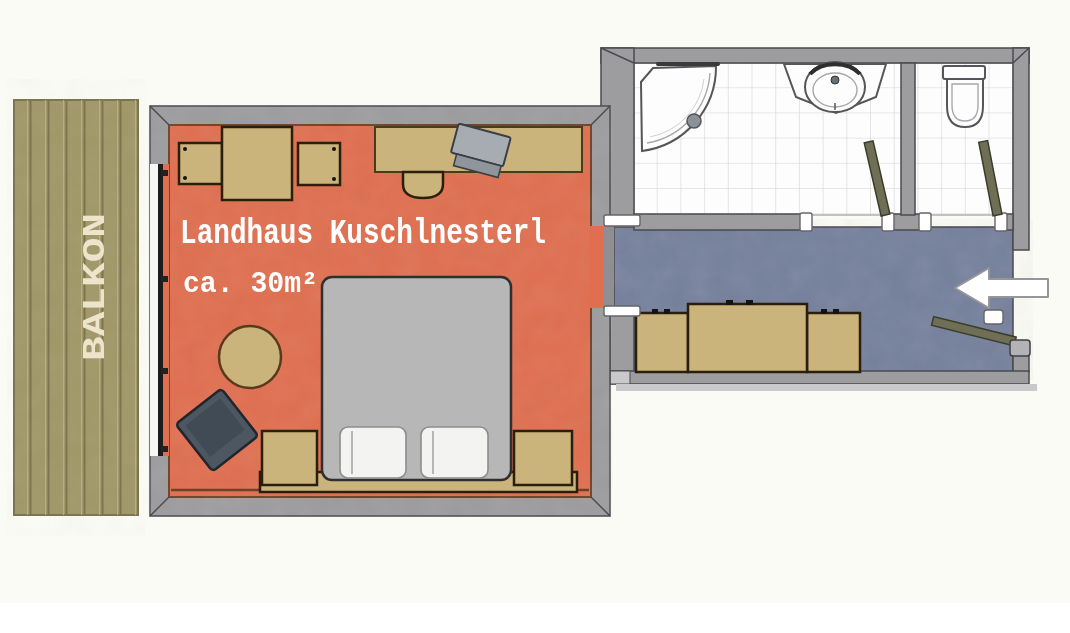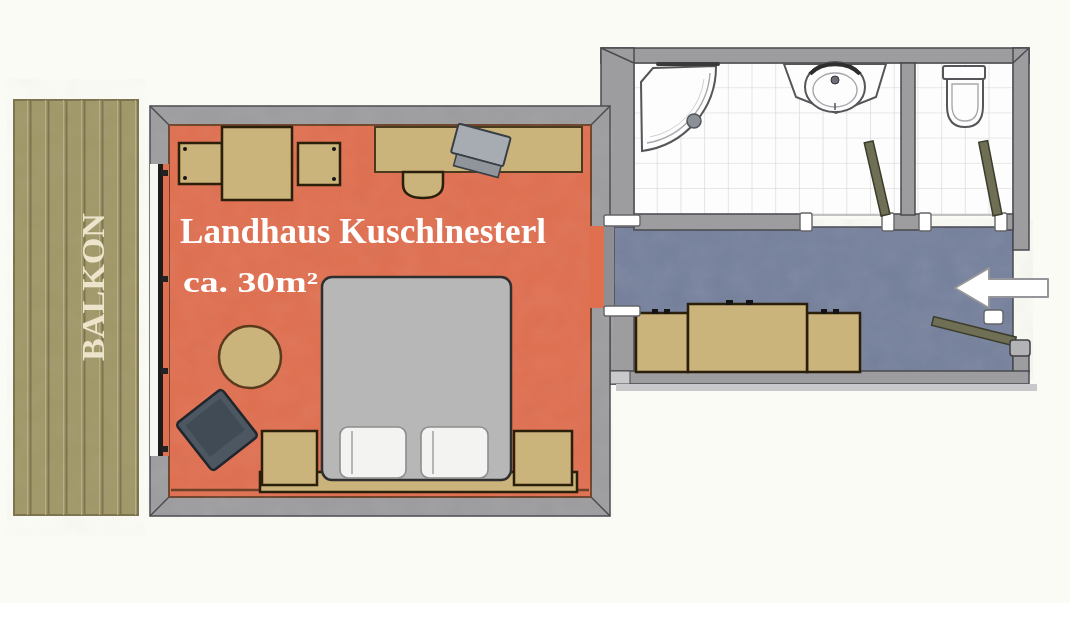--- a/index.html
+++ b/index.html
@@ -1,17 +1,17 @@
 <!DOCTYPE html>
 <html style="--background: #fbfbf5; --balcony: #a19869; --balcony_line: #7b724d; --balcony_text: #ede5cb; --room_floor: #e06f50; --room_floor_edge: #6e4228; --hall_floor: #75809c; --wall: #9d9da0; --wall_stroke: #4a4a4f; --tile_grout: #d2d2d2; --fixture_white: #fdfdfd; --fixture_stroke: #55555a; --furniture_tan: #cbb37c; --furniture_outline: #2a1f0a; --desk_outline: #4a3a1e; --bed_gray: #b7b7b7; --bed_stroke: #2f2f2f; --pillow: #f3f3f1; --pillow_stroke: #8d8d8d; --armchair: #4c5762; --armchair_stroke: #20262c; --door_leaf: #6f6f55; --tv_gray: #a6acb2; --arrow_fill: #ffffff; --arrow_stroke: #96969a; --label_white: #ffffff;"><head>
 <meta charset="utf-8">
 <style>
   html,body{margin:0;padding:0}
   .stage{position:relative;width:1070px;height:603px;background:var(--background);overflow:hidden;
-         font-family:Liberation Serif, serif}
+         font-family:Liberation Mono, monospace}
   svg{display:block}
   .wall{fill:var(--wall);stroke:var(--wall_stroke);stroke-width:1.5}
   .wall-light{fill:#c9c9cb;stroke:var(--wall_stroke);stroke-width:1}
   .bevel{stroke:var(--wall_stroke);stroke-width:1.4}
   .floor-room{fill:var(--room_floor);stroke:var(--room_floor_edge);stroke-width:2}
   .floor-room-plain{fill:var(--room_floor)}
   .floor-hall{fill:var(--hall_floor);stroke:#44444a;stroke-width:1.5}
   .floor-balcony{fill:var(--balcony);stroke:var(--balcony_line);stroke-width:2}
   .tilebg{fill:var(--fixture_white)}
   .grout{stroke:var(--tile_grout);stroke-width:1.1}

